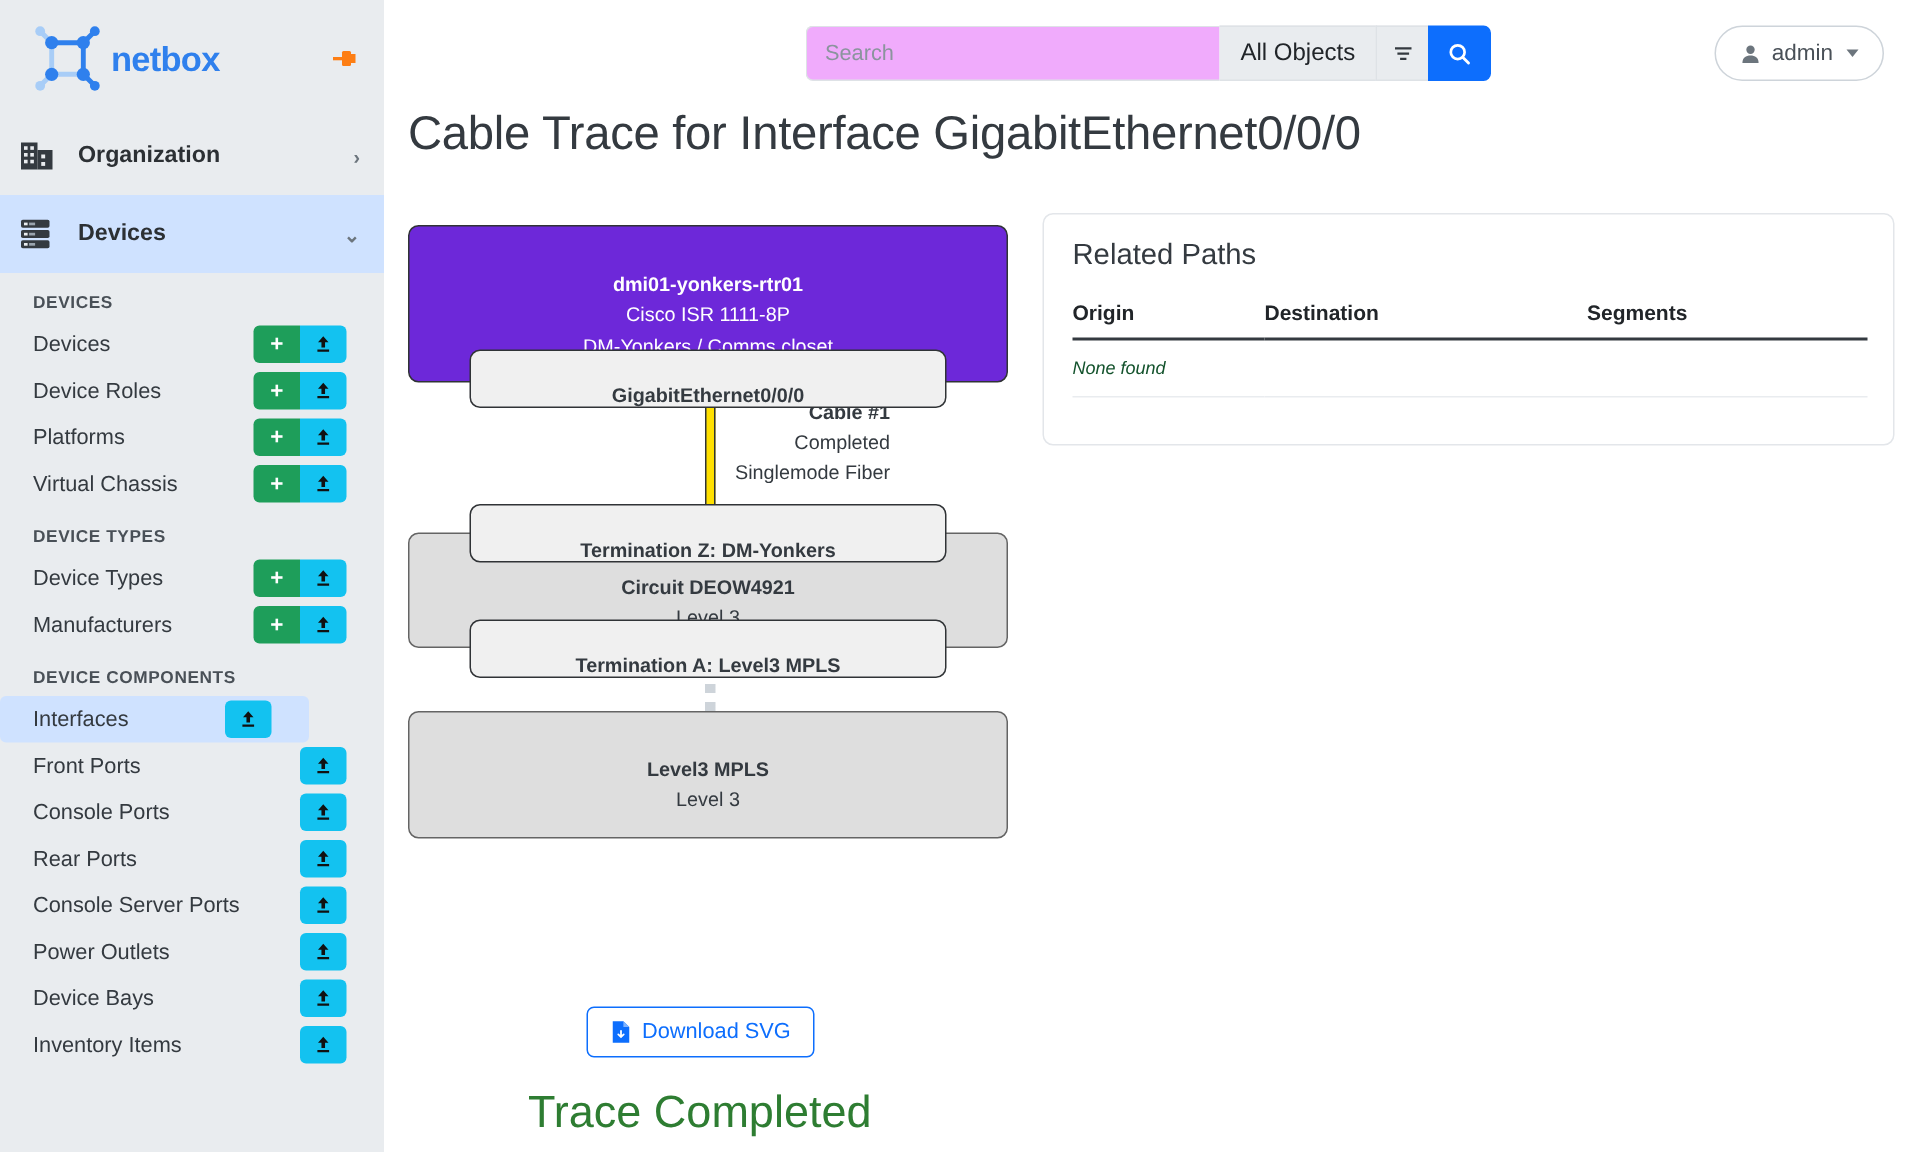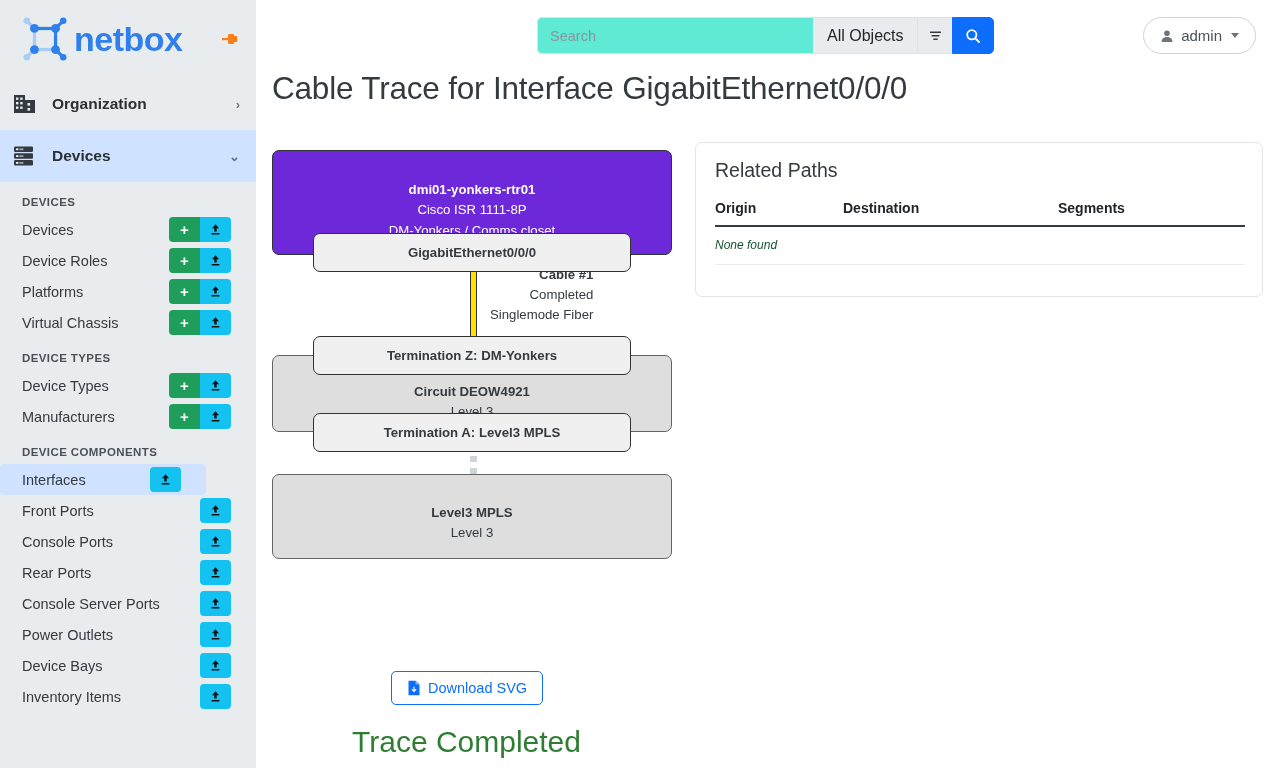--- a/index.html
+++ b/index.html
@@ -20,21 +20,21 @@
     overflow: hidden;
     position: relative;
   }
   .sb-brand {
     height: 78px;
     display: flex; align-items: center;
     padding: 0 16px 0 22px;
   }
   .logo-wrap { display: flex; align-items: center; gap: 6px; }
   .logo-mark { width: 46px; height: 46px; display:block; }
-  .logo-text { font-size: 34px; font-weight: 700; color: #2f80ed; letter-spacing: -0.5px; line-height: 1; }
+  .logo-text { font-size: 23px; font-weight: 700; color: #2f80ed; letter-spacing: -0.5px; line-height: 1; }
   .pin-icon { margin-left: auto; width: 20px; height: 20px; display:block; }
 
   .sb-group {
     display: flex; align-items: center;
     height: 52px;
     padding: 0 16px 0 12px;
     cursor: pointer;
     font-size: 15.5px;
     font-weight: 700;
     color: #2c3034;
@@ -86,21 +86,21 @@
     position: absolute; left: 281px; top: 17px;
     display: flex; align-items: stretch; height: 37px;
   }
   .search-input {
     width: 276px; height: 37px;
     border: 1px solid #dee2e6; border-right: none;
     border-radius: 5px 0 0 5px;
     padding: 0 12px;
     font-size: 14.5px; color: #343a40;
     font-family: "Liberation Sans", sans-serif;
-    outline: none; background: #5eead4;
+    outline: none; background: #f0abfc;
   }
   .search-input::placeholder { color: #8b949e; }
   .search-scope {
     display: flex; align-items: center; justify-content: center;
     height: 37px; padding: 0 14px;
     background: #e9ecef; border: 1px solid #dee2e6; border-left: none; border-right:none;
     font-size: 16px; color: #212529; cursor: pointer; white-space: nowrap;
   }
   .search-filter {
     display: flex; align-items: center; justify-content: center;
@@ -150,21 +150,21 @@
   }
   .node-gray .n1 { color: #343a40; font-weight: 700; }
   .node-gray .n2 { color: #343a40; font-weight: 400; }
 
   .term {
     position: absolute; left: 40px; width: 318px;
     height: 39px;
     background: #f0f0f0;
     border: 1.6px solid #303336;
     border-radius: 7px;
-    display: flex; align-items: center; justify-content: center;
+    display: flex; align-items: flex-end; justify-content: center;
     font-size: 13.2px; font-weight: 700; color: #343a40;
     z-index: 3;
   }
 
   .cable-seg { position: relative; height: 100px; }
   .cable-line {
     position: absolute; left: 198px; top: 0; width: 7px; height: 100px;
     background: #ffe000;
     border-left: 1.4px solid #303336; border-right: 1.4px solid #303336;
   }

